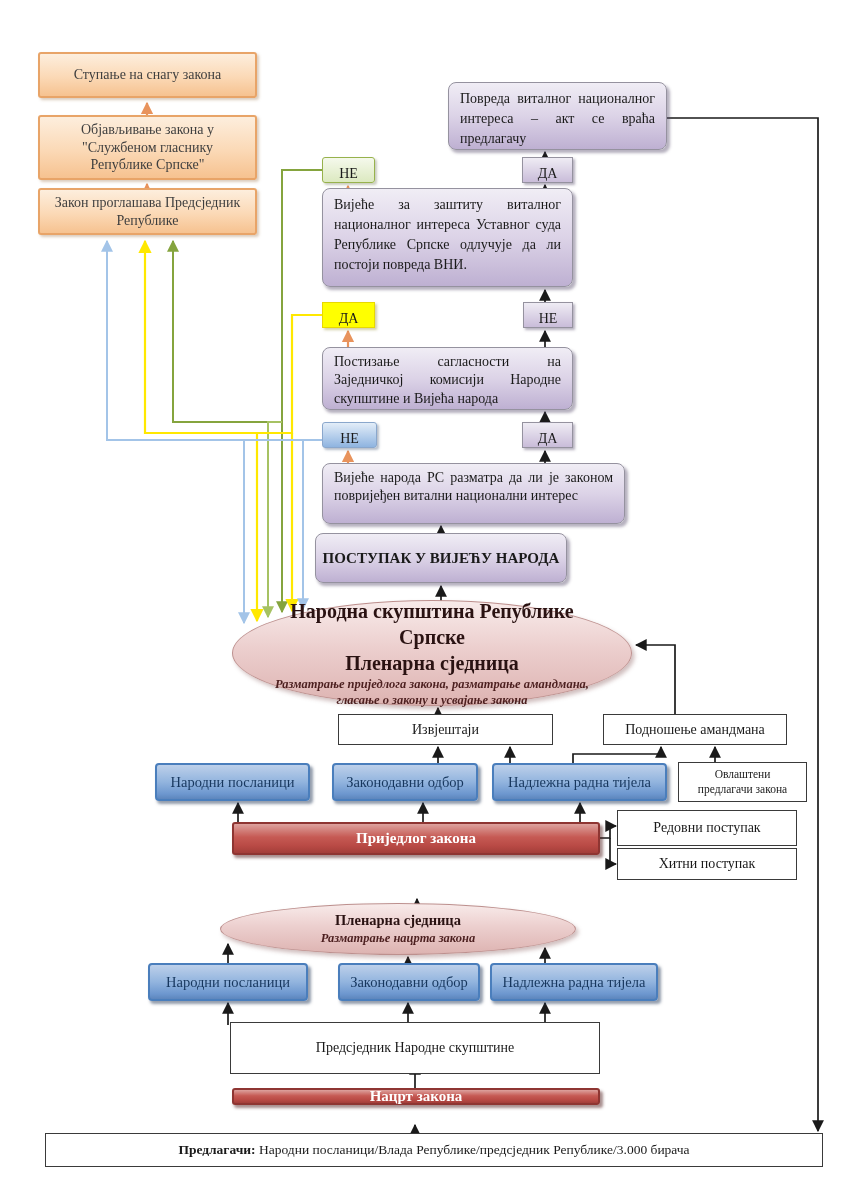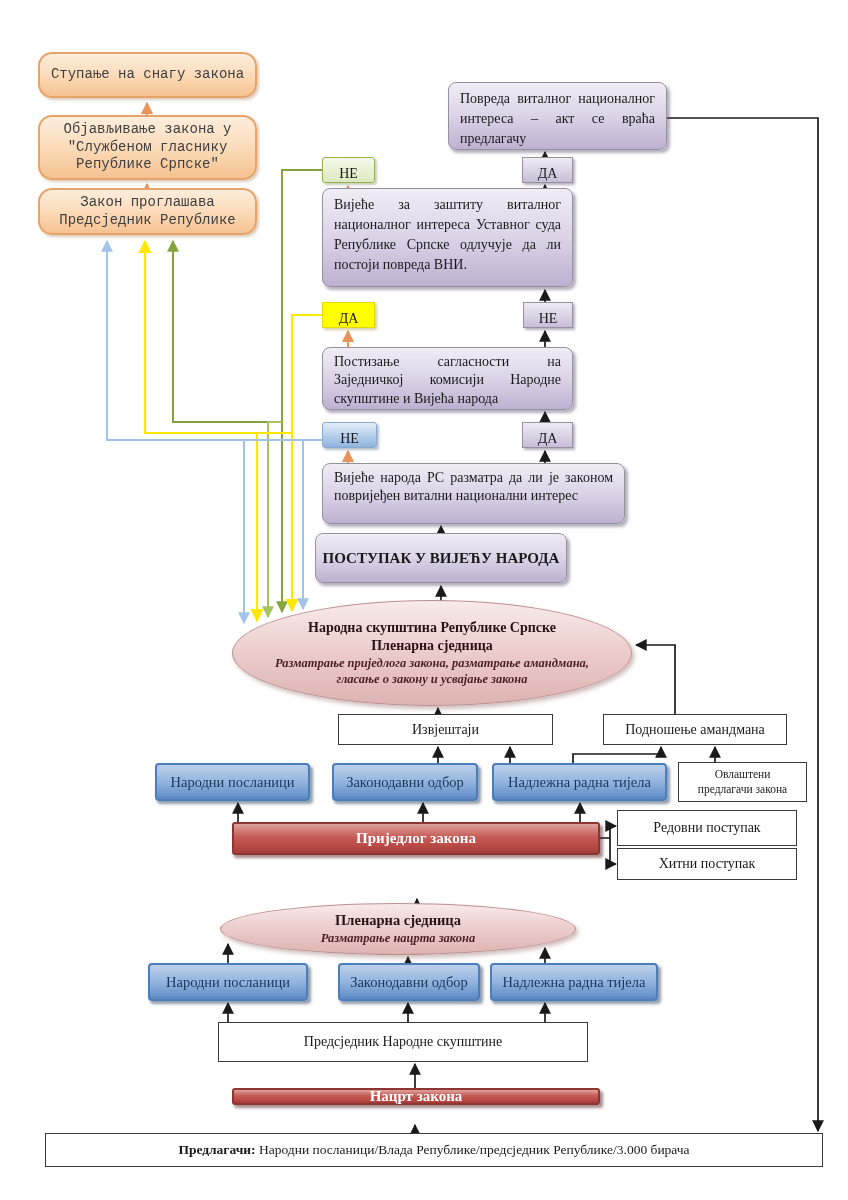--- a/index.html
+++ b/index.html
@@ -2,22 +2,22 @@
 <html><head>
 <meta charset="utf-8">
 <style>
   html,body{margin:0;padding:0;background:#ffffff;}
   body{font-family:"Liberation Serif","DejaVu Serif",serif;color:#1a1a1a;}
   .canvas{position:relative;width:848px;height:1200px;background:#fff;overflow:hidden;}
   svg.wires{position:absolute;left:0;top:0;z-index:1;}
   .box,.badge,.ellipse{position:absolute;box-sizing:border-box;z-index:2;}
   .box{display:flex;align-items:center;justify-content:center;text-align:center;font-size:14px;line-height:1.25;}
   .orange{background:linear-gradient(180deg,#fdeedd 0%,#fbd9b6 55%,#f6c290 100%);
-          border:2px solid #e8a468;border-radius:14px;color:#3f3f3f;
-          box-shadow:2px 2px 3px rgba(150,105,60,.35);font-family:Liberation Mono, monospace;}
+          border:2px solid #e8a468;border-radius:3px;color:#3f3f3f;
+          box-shadow:2px 2px 3px rgba(150,105,60,.35);}
   .purple{background:linear-gradient(180deg,#f0edf5 0%,#dcd3e7 50%,#beb0d2 100%);
           border:1px solid #95929f;border-radius:8px;
           box-shadow:2.5px 3px 3px rgba(90,80,110,.45);}
   .purple.just{display:block;text-align:justify;padding:6px 11px;line-height:1.42;}
   .heading{font-weight:bold;font-size:15px;line-height:1.35;}
   .badge{display:flex;align-items:flex-end;justify-content:center;font-size:14px;}
   .badge.purple-b{background:linear-gradient(180deg,#efecf4,#c9bcd9);border:1px solid #95929f;
           box-shadow:2px 2px 2.5px rgba(90,80,110,.45);}
   .badge.green-b{background:linear-gradient(180deg,#f5f9ec,#dce9c0);border:1.5px solid #97b24c;
           border-radius:3px;box-shadow:2px 2px 2.5px rgba(100,110,70,.35);}
@@ -30,21 +30,21 @@
           box-shadow:2.5px 3px 3px rgba(40,60,90,.5);}
   .red-box{background:linear-gradient(180deg,#dda29e 0%,#c65a54 45%,#b94a45 75%,#a33e3a 100%);
           border:2px solid #8e3532;border-radius:3px;color:#ffffff;font-weight:bold;font-size:15px;
           box-shadow:2.5px 3px 3px rgba(80,30,30,.5);}
   .white-box{background:#ffffff;border:1.6px solid #3a3a3a;}
   .small-txt{font-size:11.5px;line-height:1.3;}
   .mid-txt{font-size:12px;line-height:1.4;}
   .ellipse{border-radius:50%;display:flex;flex-direction:column;align-items:center;justify-content:center;
           background:linear-gradient(180deg,#f8ebea 0%,#eccfce 45%,#ddb3b1 100%);
           border:1.5px solid #bd908e;box-shadow:2.5px 3px 4px rgba(120,70,70,.35);text-align:center;}
-  .el-title{font-weight:bold;font-size:14px;color:#2a1212;line-height:1.3;}
+  .el-title{font-weight:bold;font-size:20px;color:#2a1212;line-height:1.3;}
   .el-title2{font-weight:bold;font-size:14.5px;color:#2a1212;line-height:1.3;}
   .el-desc{font-weight:bold;font-style:italic;font-size:12.5px;color:#4c1f1f;line-height:1.25;margin-top:1px;}
   .bar-label{font-weight:bold;}
 </style>
 </head>
 <body>
 
 <div class="canvas">
 
   <svg class="wires" width="848" height="1200" viewBox="0 0 848 1200">
@@ -209,21 +209,21 @@
   <div class="box blue-box" style="left:148px;top:963px;width:160px;height:38px;">
       <span>Народни посланици</span>
     </div>
   <div class="box blue-box" style="left:338px;top:963px;width:142px;height:38px;">
       <span>Законодавни одбор</span>
     </div>
   <div class="box blue-box" style="left:490px;top:963px;width:168px;height:38px;">
       <span>Надлежна радна тијела</span>
     </div>
 
-  <div class="box white-box" style="left:218px;top:1022px;width:370px;height:40px;">
+  <div class="box white-box" style="left:230px;top:1022px;width:370px;height:52px;">
       <span>Предсједник Народне скупштине</span>
     </div>
 
   <div class="box red-box" style="left:232px;top:1088px;width:368px;height:17px;">
       <span>Нацрт закона</span>
     </div>
 
   <div class="box white-box" style="left:45px;top:1133px;width:778px;height:34px;font-size:13.5px;">
     <span><span class="bar-label">Предлагачи:</span><span> Народни посланици/Влада Републике/предсједник Републике/3.000 бирача</span></span>
   </div>

